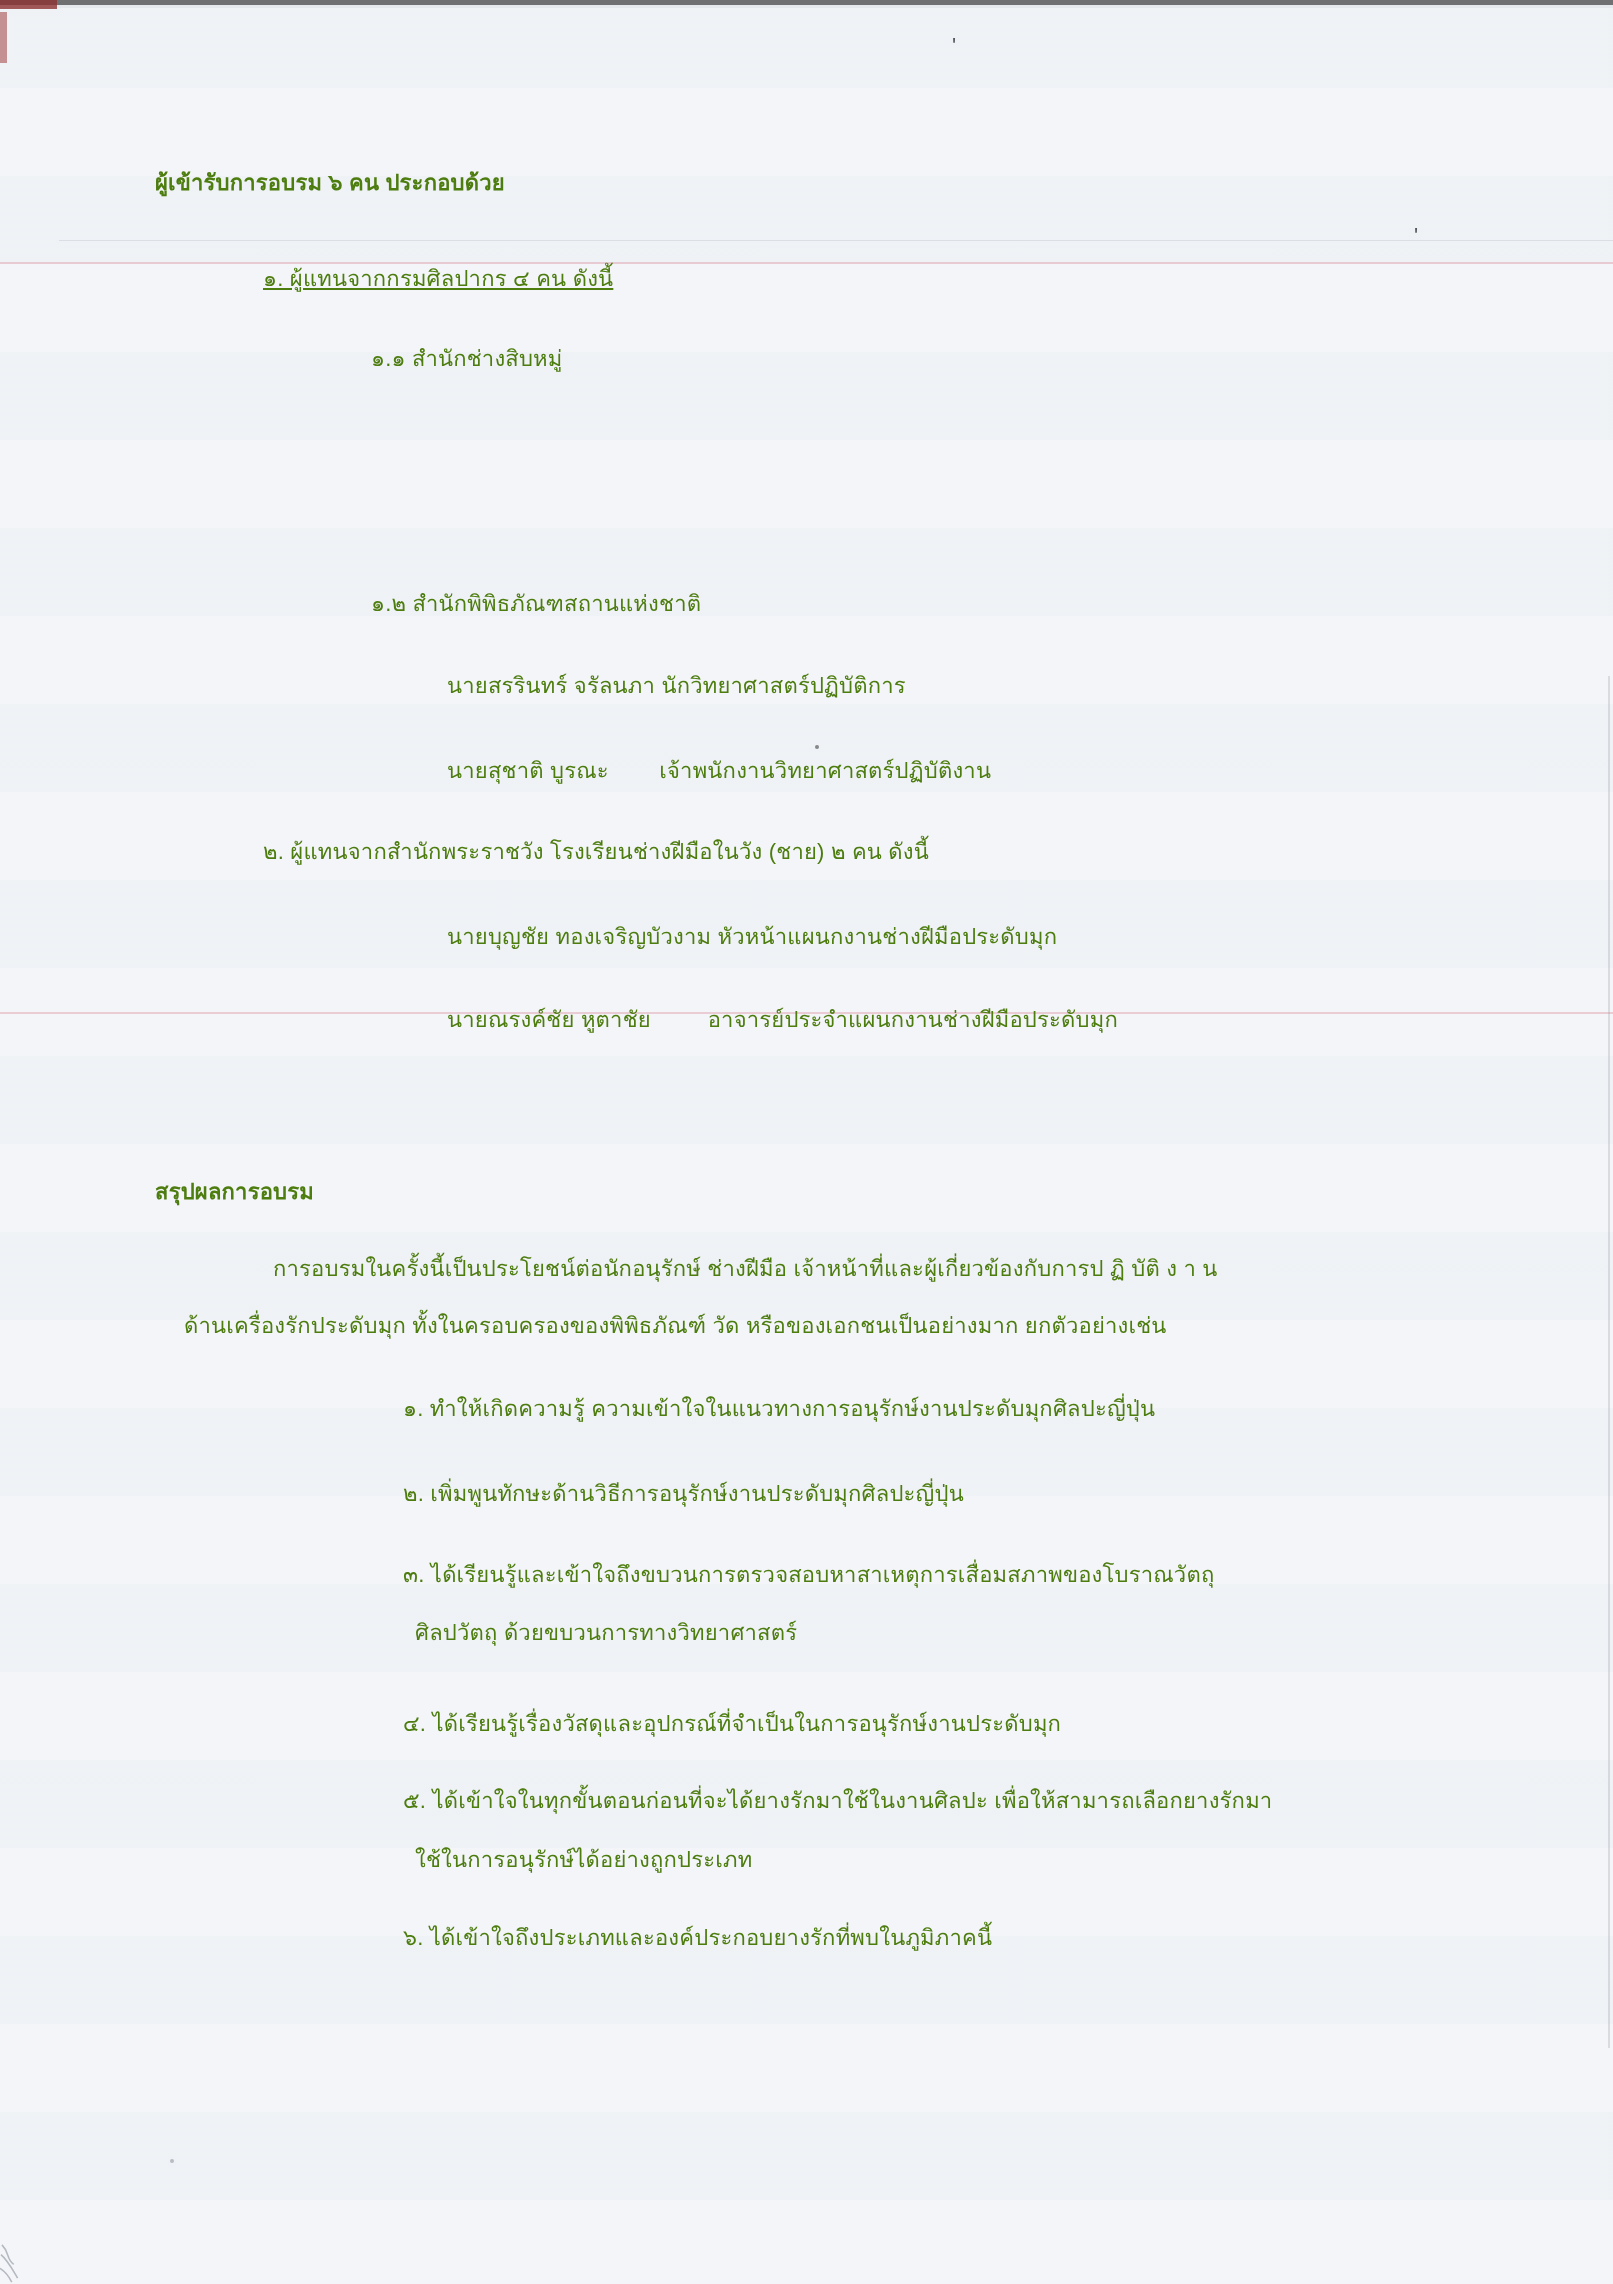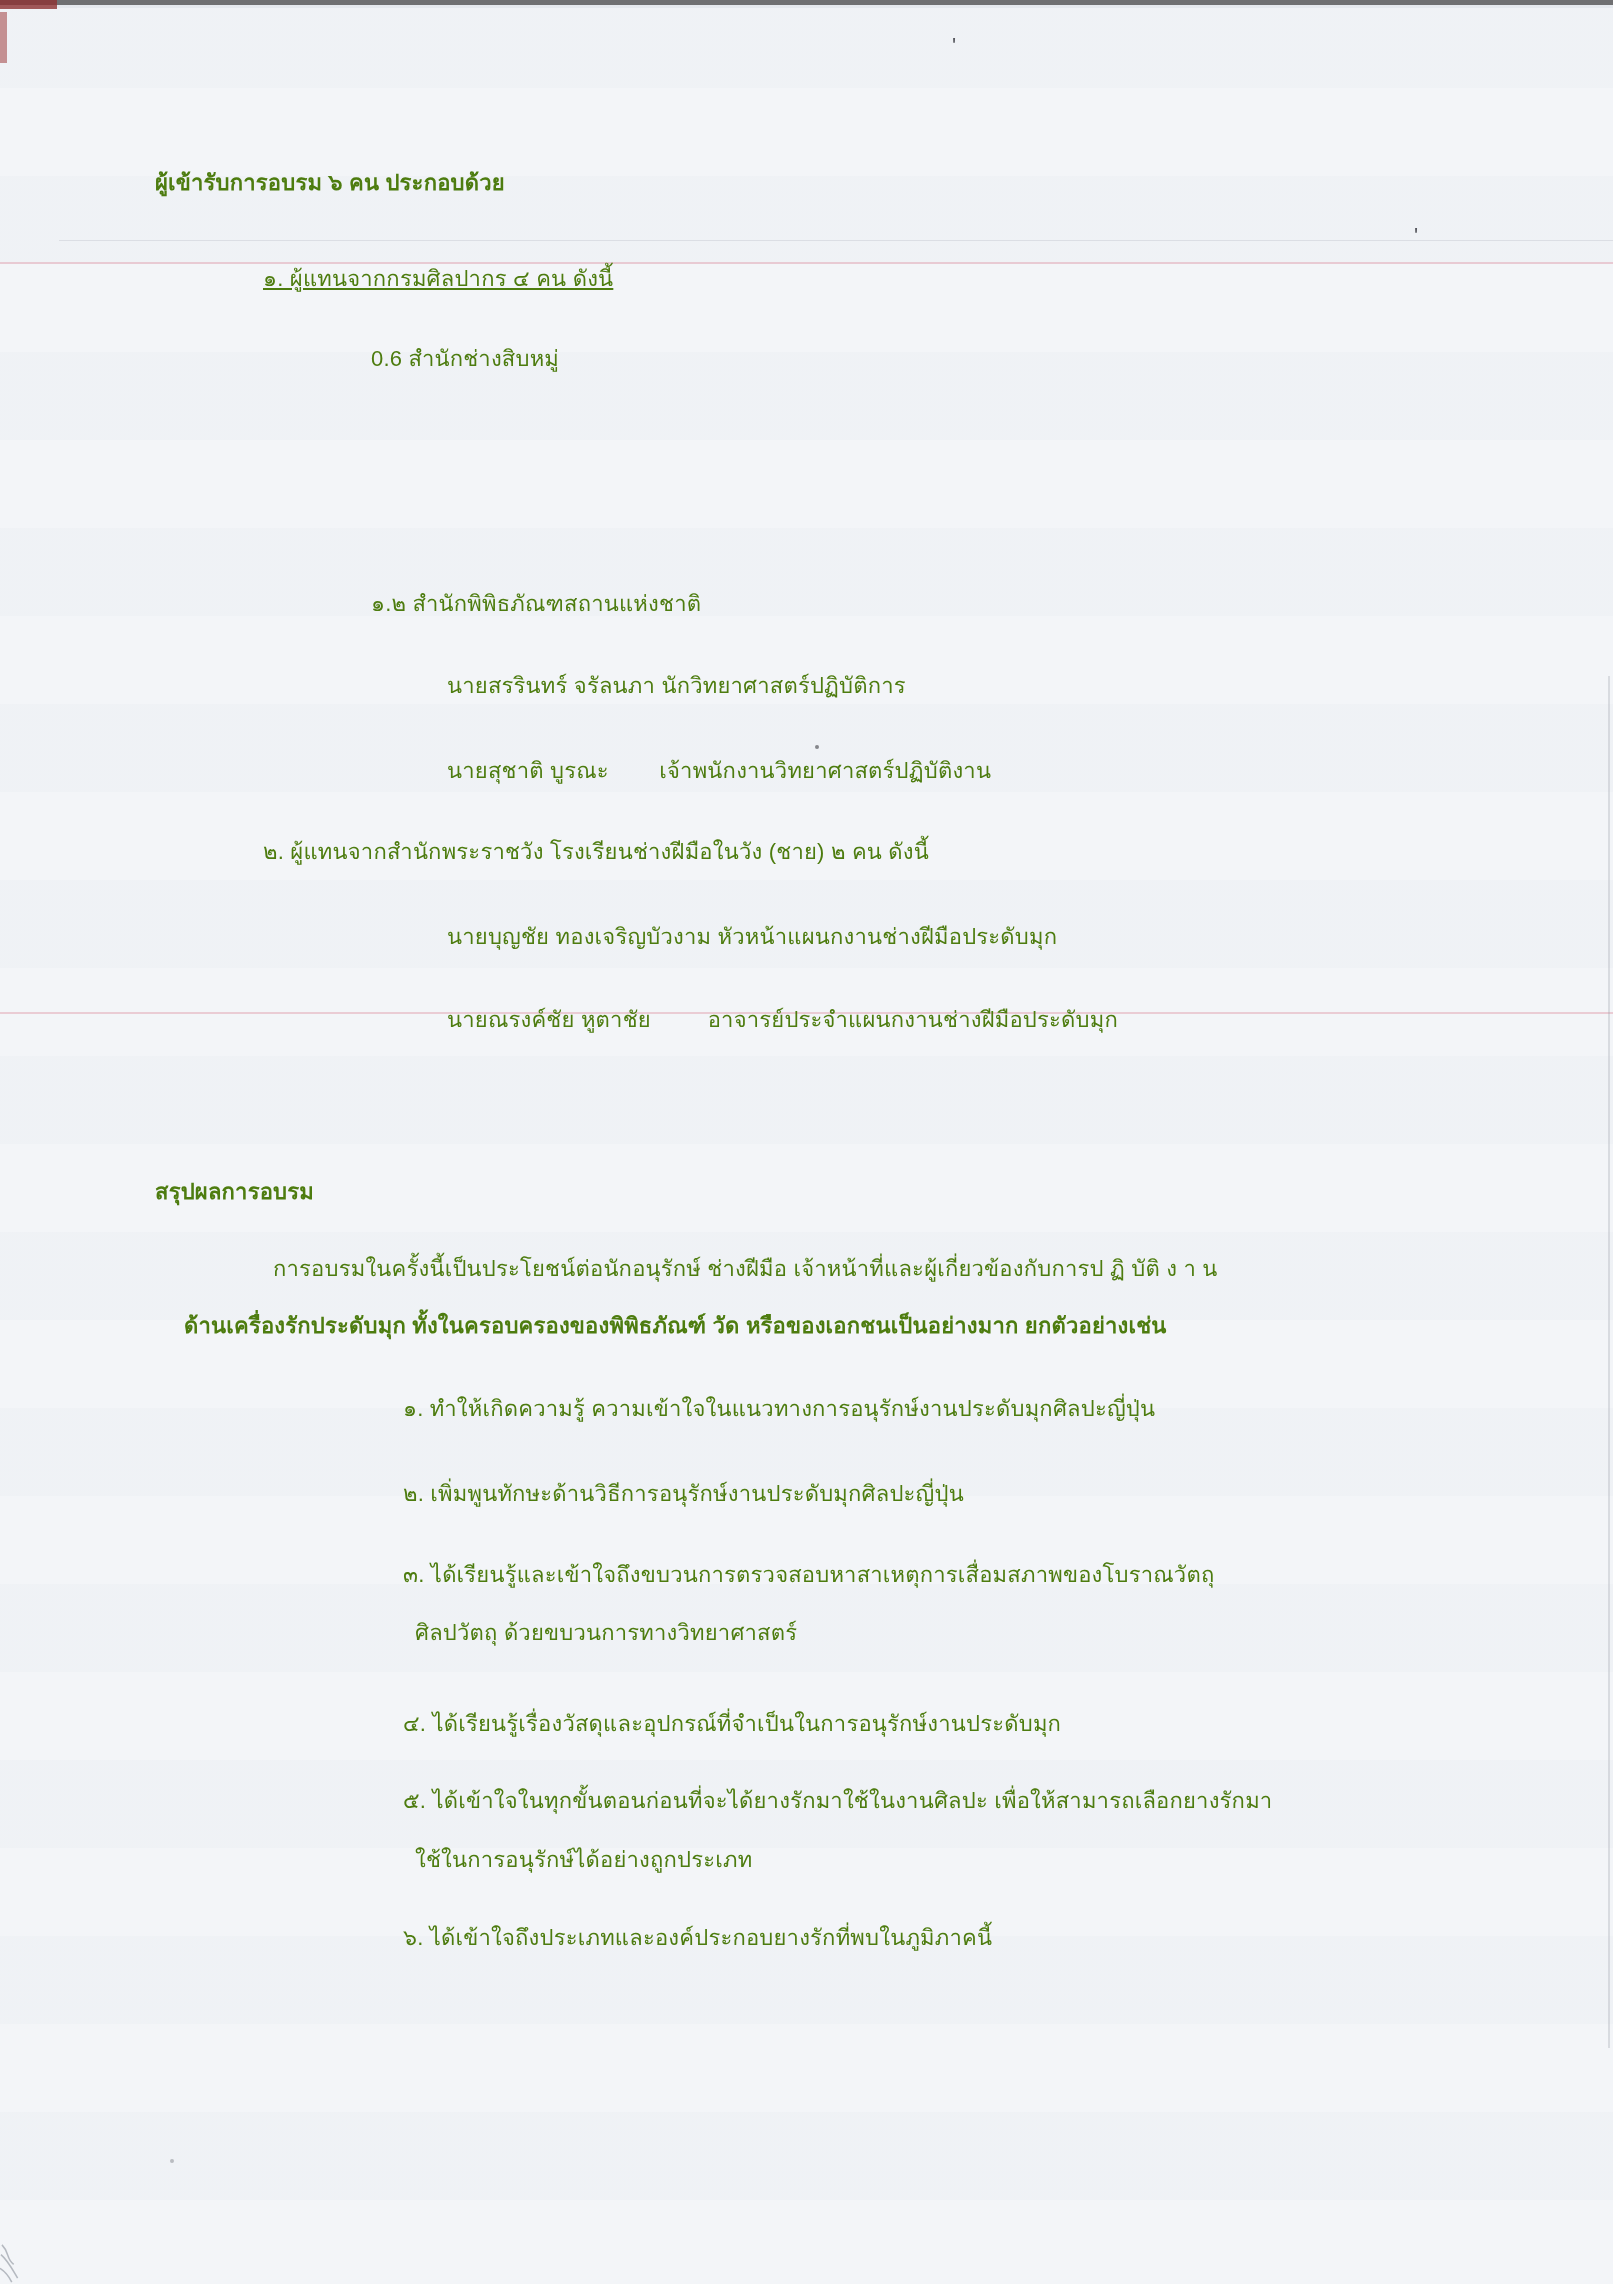--- a/index.html
+++ b/index.html
@@ -55,41 +55,41 @@
   <div class="artifact dot" style="top:745px;left:815px;"></div>
   <div class="artifact dot" style="top:2159px;left:170px;opacity:.4;"></div>
   <svg class="artifact" style="top:2239px;left:0;" width="45" height="45" viewBox="0 0 46 46">
     <path d="M2 6 C10 14, 6 20, 14 26 M1 16 C8 22, 12 30, 18 40 M0 30 C5 33, 9 38, 12 44" stroke="#9aa0a8" stroke-width="1.6" fill="none" opacity="0.7"></path>
   </svg>
 
   <div class="line bold" style="left:147px;top:163px;">ผู้เข้ารับการอบรม ๖ คน ประกอบด้วย</div>
 
   <div class="line" style="left:255px;top:259px;text-decoration:underline;">๑. ผู้แทนจากกรมศิลปากร ๔ คน ดังนี้</div>
 
-  <div class="line" style="left:363px;top:339px;">0.6 สำนักช่างสิบหมู่</div>
+  <div class="line" style="left:363px;top:339px;">๑.๑ สำนักช่างสิบหมู่</div>
 
 
 
   <div class="line" style="left:363px;top:584px;">๑.๒ สำนักพิพิธภัณฑสถานแห่งชาติ</div>
 
   <div class="line" style="left:439px;top:666px;">นายสรรินทร์ จรัลนภา นักวิทยาศาสตร์ปฏิบัติการ</div>
 
   <div class="line" style="left:439px;top:751px;">นายสุชาติ บูรณะ        เจ้าพนักงานวิทยาศาสตร์ปฏิบัติงาน</div>
 
   <div class="line" style="left:255px;top:832px;">๒. ผู้แทนจากสำนักพระราชวัง โรงเรียนช่างฝีมือในวัง (ชาย) ๒ คน ดังนี้</div>
 
   <div class="line" style="left:439px;top:917px;">นายบุญชัย ทองเจริญบัวงาม หัวหน้าแผนกงานช่างฝีมือประดับมุก</div>
 
   <div class="line" style="left:439px;top:1000px;">นายณรงค์ชัย หูตาชัย         อาจารย์ประจำแผนกงานช่างฝีมือประดับมุก</div>
 
   <div class="line bold" style="left:147px;top:1172px;">สรุปผลการอบรม</div>
 
   <div class="line" style="left:265px;top:1249px;text-align:center;">การอบรมในครั้งนี้เป็นประโยชน์ต่อนักอนุรักษ์ ช่างฝีมือ เจ้าหน้าที่และผู้เกี่ยวข้องกับการป ฏิ บัติ ง า น</div>
 
-  <div class="line" style="left:176px;top:1306px;font-weight:bold;">ด้านเครื่องรักประดับมุก ทั้งในครอบครองของพิพิธภัณฑ์ วัด หรือของเอกชนเป็นอย่างมาก ยกตัวอย่างเช่น</div>
+  <div class="line" style="left:176px;top:1306px;">ด้านเครื่องรักประดับมุก ทั้งในครอบครองของพิพิธภัณฑ์ วัด หรือของเอกชนเป็นอย่างมาก ยกตัวอย่างเช่น</div>
 
   <div class="line" style="left:395px;top:1389px;">๑. ทำให้เกิดความรู้ ความเข้าใจในแนวทางการอนุรักษ์งานประดับมุกศิลปะญี่ปุ่น</div>
 
   <div class="line" style="left:395px;top:1474px;">๒. เพิ่มพูนทักษะด้านวิธีการอนุรักษ์งานประดับมุกศิลปะญี่ปุ่น</div>
 
   <div class="line" style="left:395px;top:1555px;">๓. ได้เรียนรู้และเข้าใจถึงขบวนการตรวจสอบหาสาเหตุการเสื่อมสภาพของโบราณวัตถุ</div>
 
   <div class="line" style="left:407px;top:1613px;">ศิลปวัตถุ ด้วยขบวนการทางวิทยาศาสตร์</div>
 
   <div class="line" style="left:395px;top:1704px;">๔. ได้เรียนรู้เรื่องวัสดุและอุปกรณ์ที่จำเป็นในการอนุรักษ์งานประดับมุก</div>

